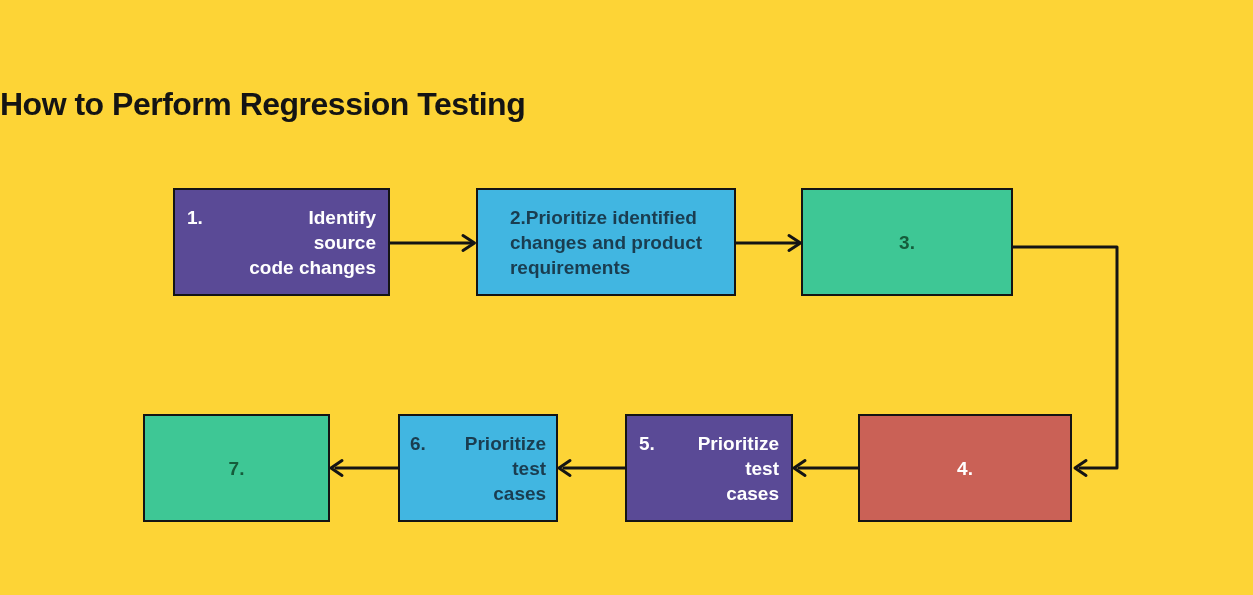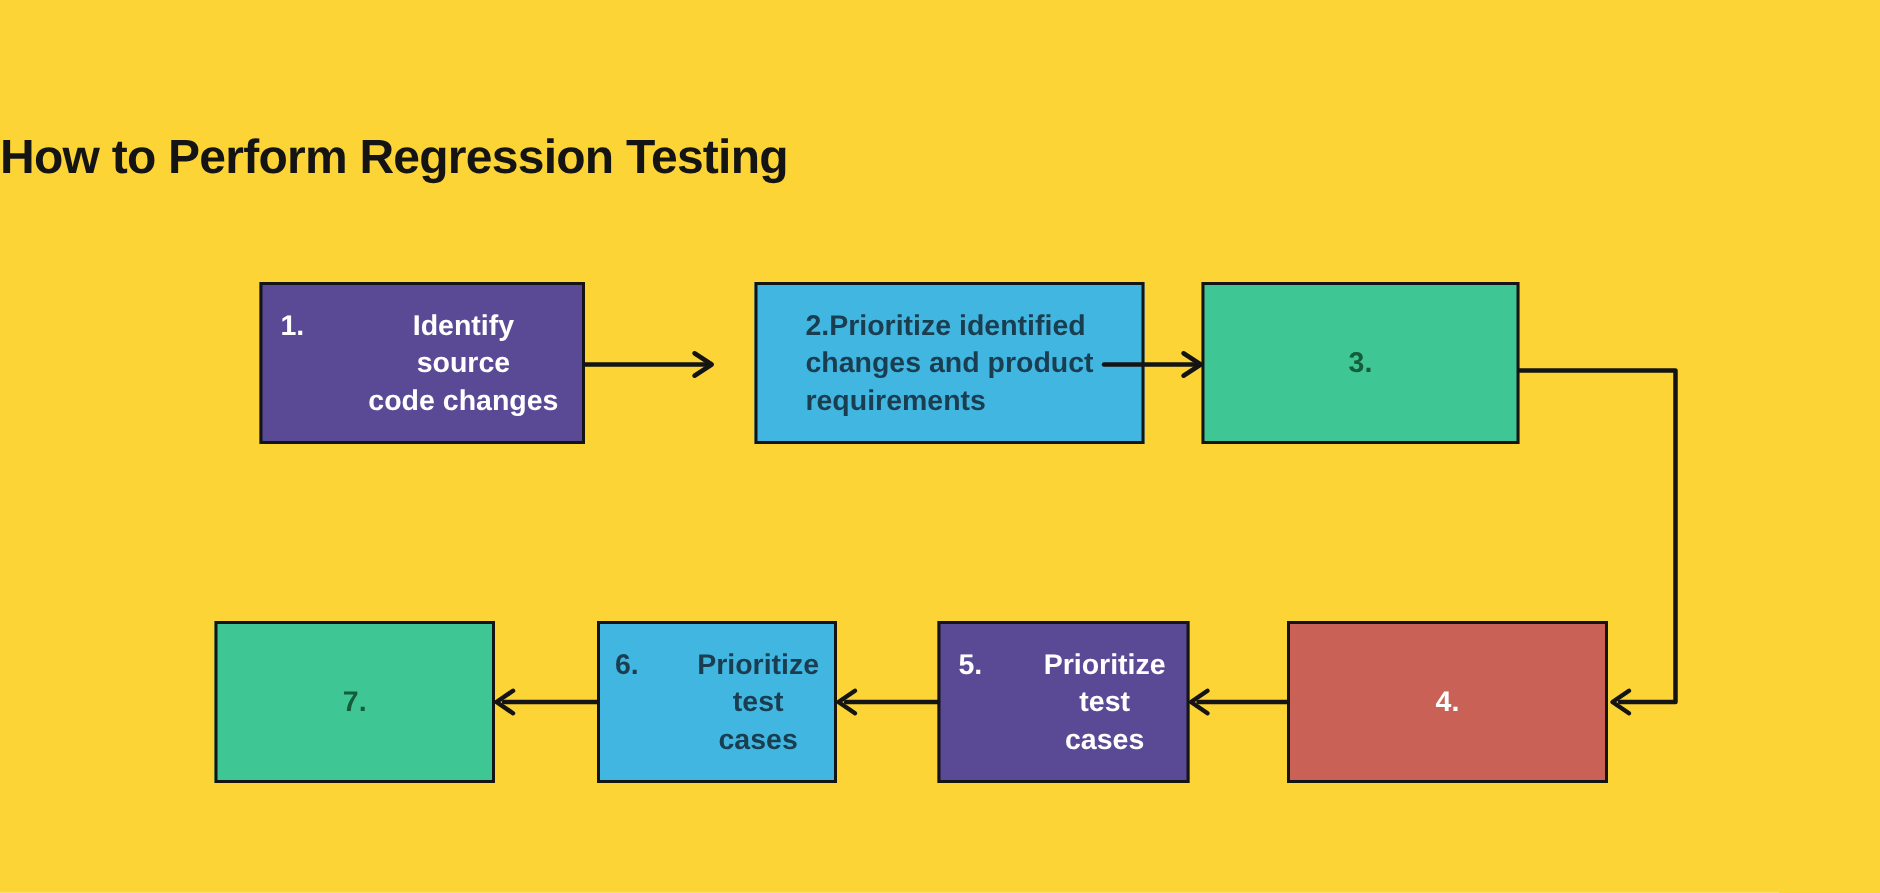--- a/index.html
+++ b/index.html
@@ -40,21 +40,21 @@
   }
   .body {
     display: flex;
     gap: 7px;
   }
   .body .num { flex: 0 0 auto; }
   .body .txt {
     white-space: pre-line;
     text-align: left;
   }
-  .body.center .txt { text-align: center; margin-left: 32px; }
+  .body.center .txt { text-align: right; margin-left: 32px; }
   .body.inline { display: block; }
   .body.inline .num,
   .body.inline .txt { display: inline; }
   svg.arrows {
     position: absolute;
     inset: 0;
     color: var(--ink, #141414);
     pointer-events: none;
   }
   svg.arrows path {
@@ -73,21 +73,21 @@
   <h1 class="title">How to Perform Regression Testing</h1>
 
   <div class="step" style="left: 173px; top: 188px; width: 217px; height: 108px; background: rgb(90, 74, 150); color: rgb(255, 255, 255);">
     <div class="body center">
         <span class="num">1.</span>
         <span class="txt">Identify source
 code changes</span>
       </div>
   </div>
 
-  <div class="step" style="left: 476px; top: 188px; width: 260px; height: 108px; background: rgb(65, 182, 225); color: rgb(26, 61, 80); margin-left: 27px;">
+  <div class="step" style="left: 476px; top: 188px; width: 260px; height: 108px; background: rgb(65, 182, 225); color: rgb(26, 61, 80);">
     <div class="body inline"><span class="num">2.</span><span class="txt">Prioritize identified
 changes and product
 requirements</span></div>
   </div>
 
   <div class="step" style="left: 801px; top: 188px; width: 212px; height: 108px; background: rgb(62, 199, 149); color: rgb(21, 92, 59);">
     <div class="body">
         <span class="num">3.</span>
       </div>
   </div>

